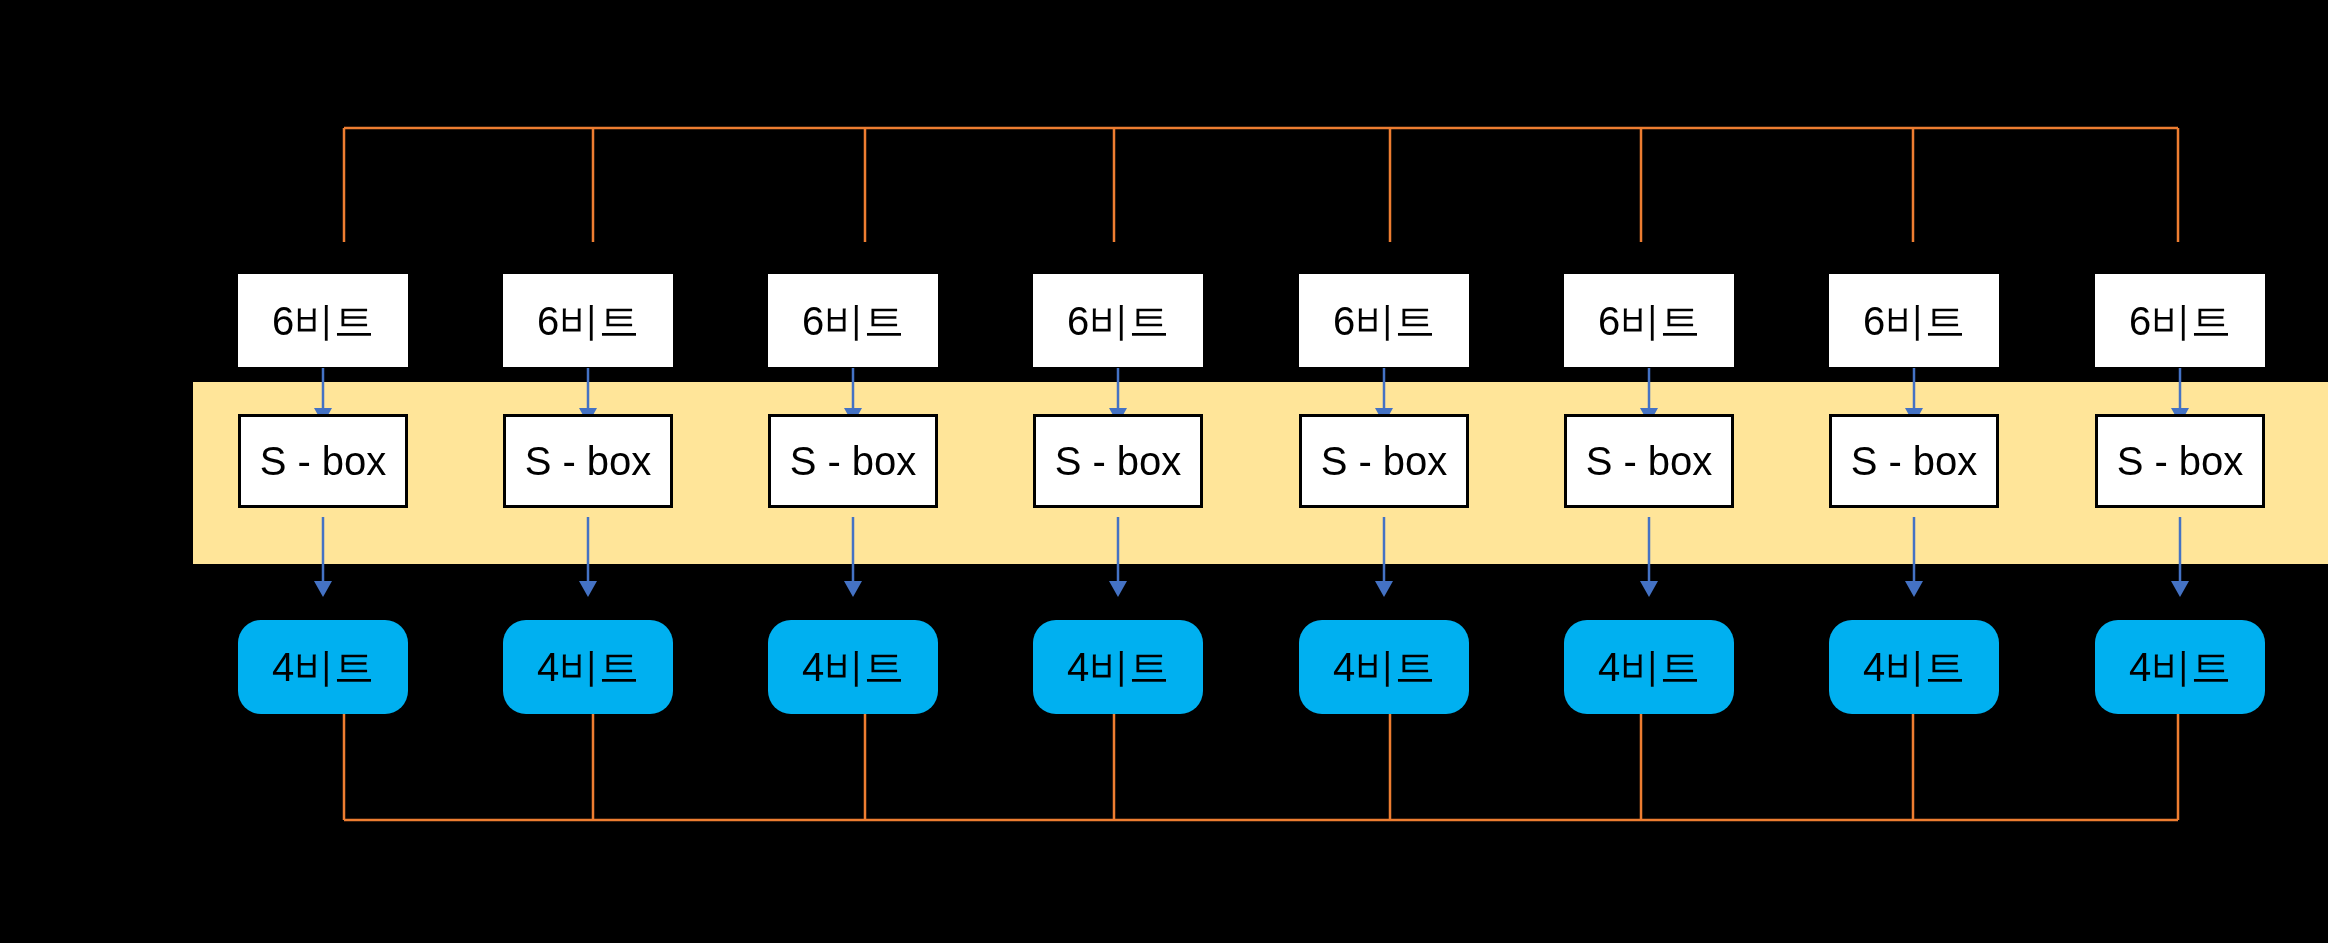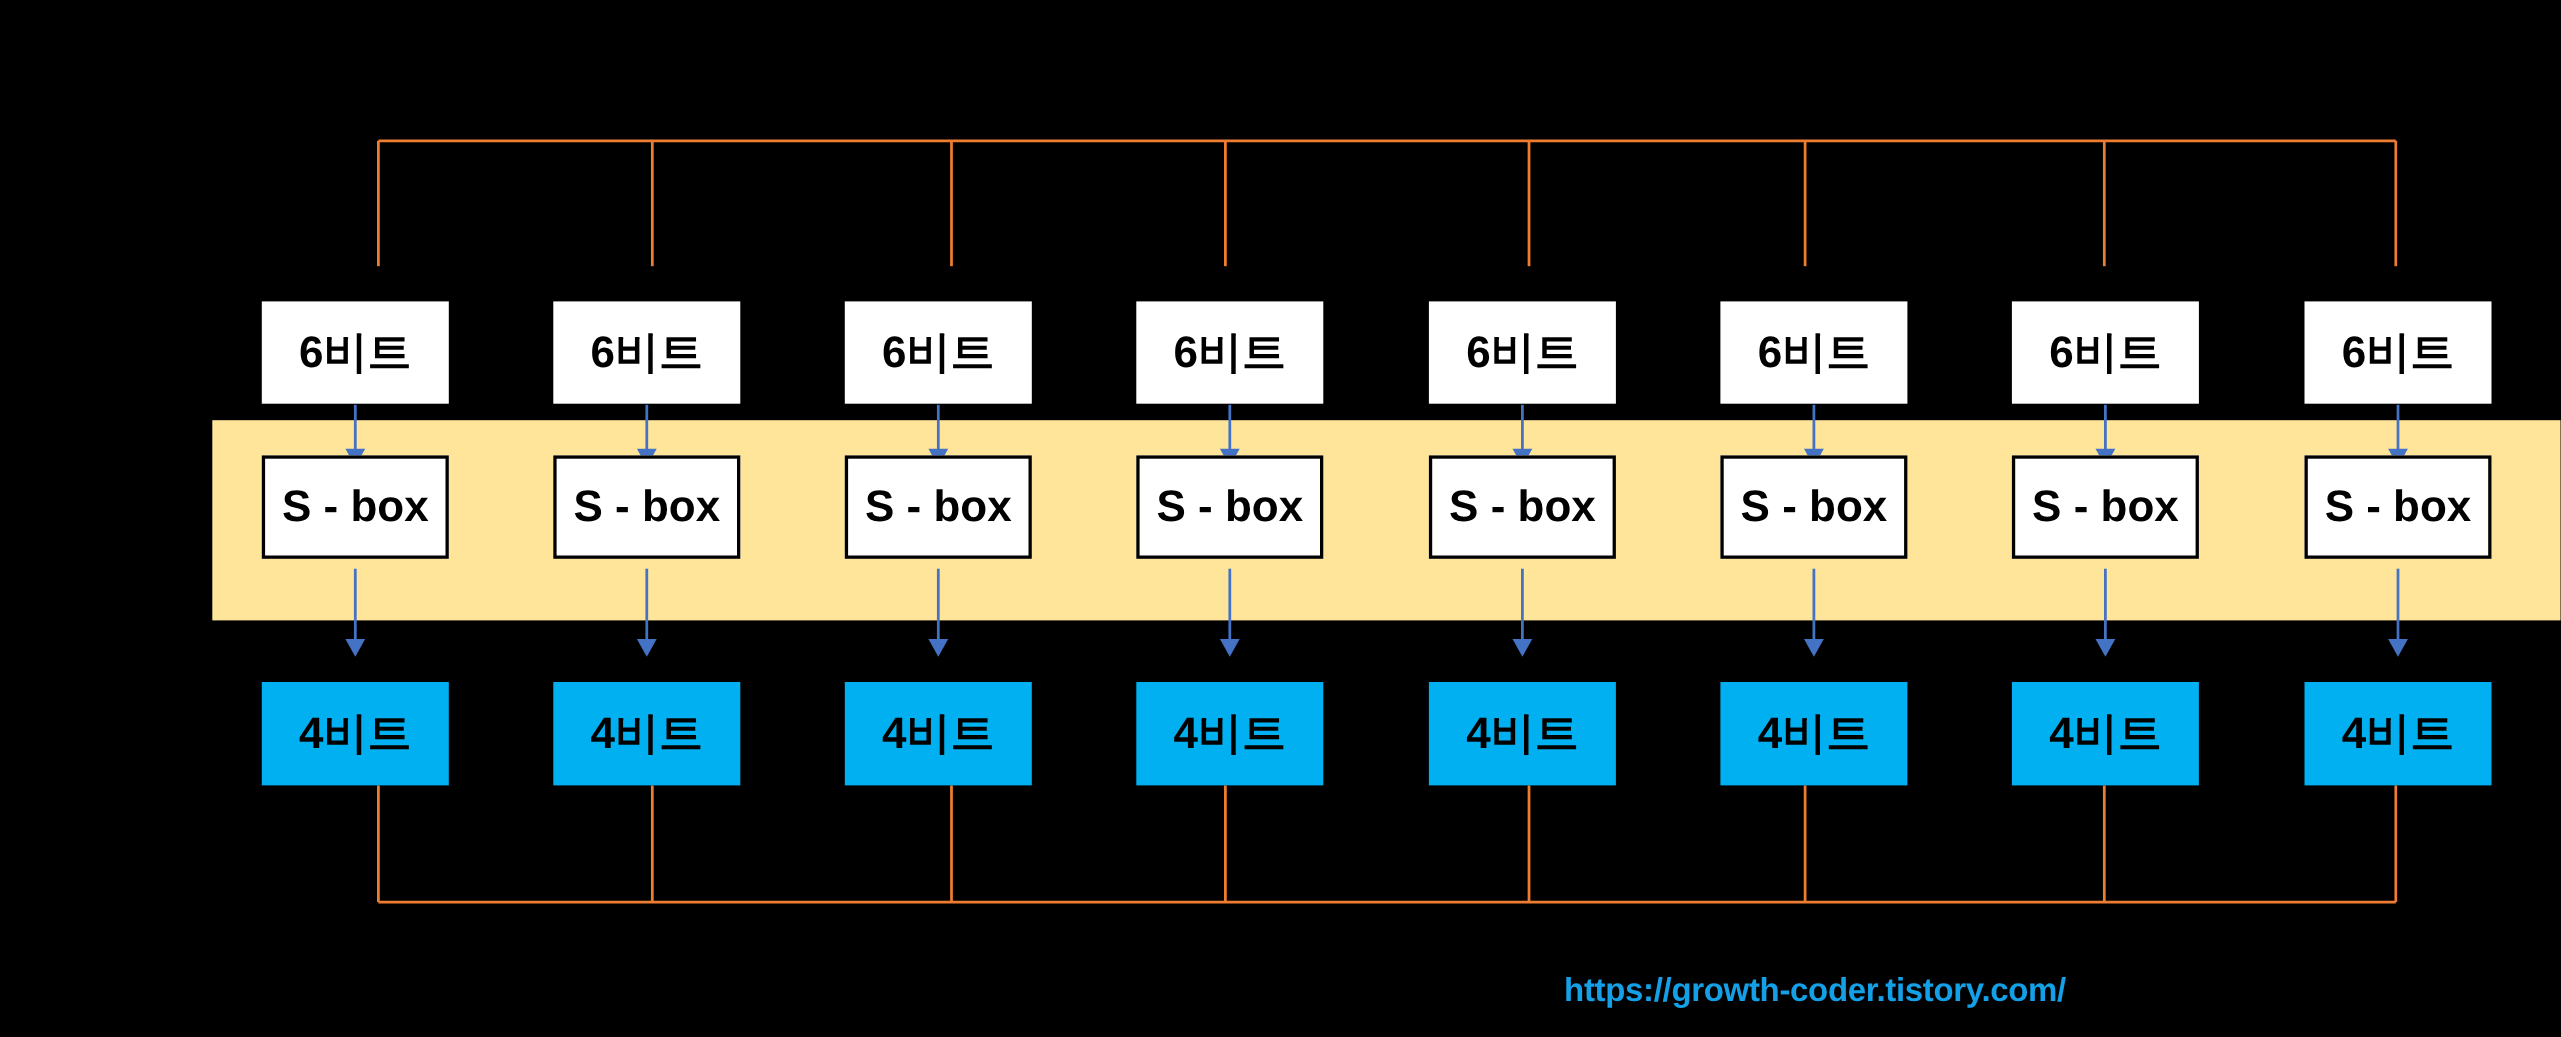--- a/index.html
+++ b/index.html
@@ -16,30 +16,30 @@
     width:2135px;height:182px;
     background:var(--band,#FFE599);
   }
   .overlay{
     position:absolute;left:0;top:0;width:2328px;height:943px;
     pointer-events:none;
   }
   .bus{stroke:var(--bus-line,#ED7D31);stroke-width:2.5;fill:none;}
   .arrow-shaft{stroke:var(--arrow,#4472C4);stroke-width:2.5;fill:none;}
   .arrow-head{fill:var(--arrow,#4472C4);stroke:none;}
-  .col{position:absolute;top:0;width:170px;height:943px;font-weight:bold;}
+  .col{position:absolute;top:0;width:170px;height:943px;}
   .box{
     position:absolute;left:0;width:170px;
     display:flex;align-items:center;justify-content:center;
     font-size:40px;line-height:1;color:#000;
     box-sizing:border-box;
   }
   .box.input{top:274px;height:93px;background:var(--input-box-bg,#fff);}
   .box.sbox{top:414px;height:94px;background:var(--sbox-bg,#fff);border:3px solid var(--sbox-border,#000);}
-  .box.output{top:620px;height:94px;background:var(--output-box-bg,#00B0F0);}
+  .box.output{top:620px;height:94px;background:var(--output-box-bg,#00B0F0);border-radius:23px;}
   .watermark{
     position:absolute;left:1650px;top:884px;
     transform:translateX(-50%);
     white-space:nowrap;
     font-size:30px;font-weight:700;letter-spacing:-0.3px;
     color:var(--watermark,#14A0E6);
   }
 </style>
 </head>
 <body>
@@ -223,15 +223,14 @@
         <span>6비트</span>
       </div>
     <div class="box sbox">
         <span>S - box</span>
       </div>
     <div class="box output">
         <span>4비트</span>
       </div>
   </div>
 
-  <div class="watermark">https://growth-coder.tistory.com/</div>
 
 </div>
 
 </body></html>

